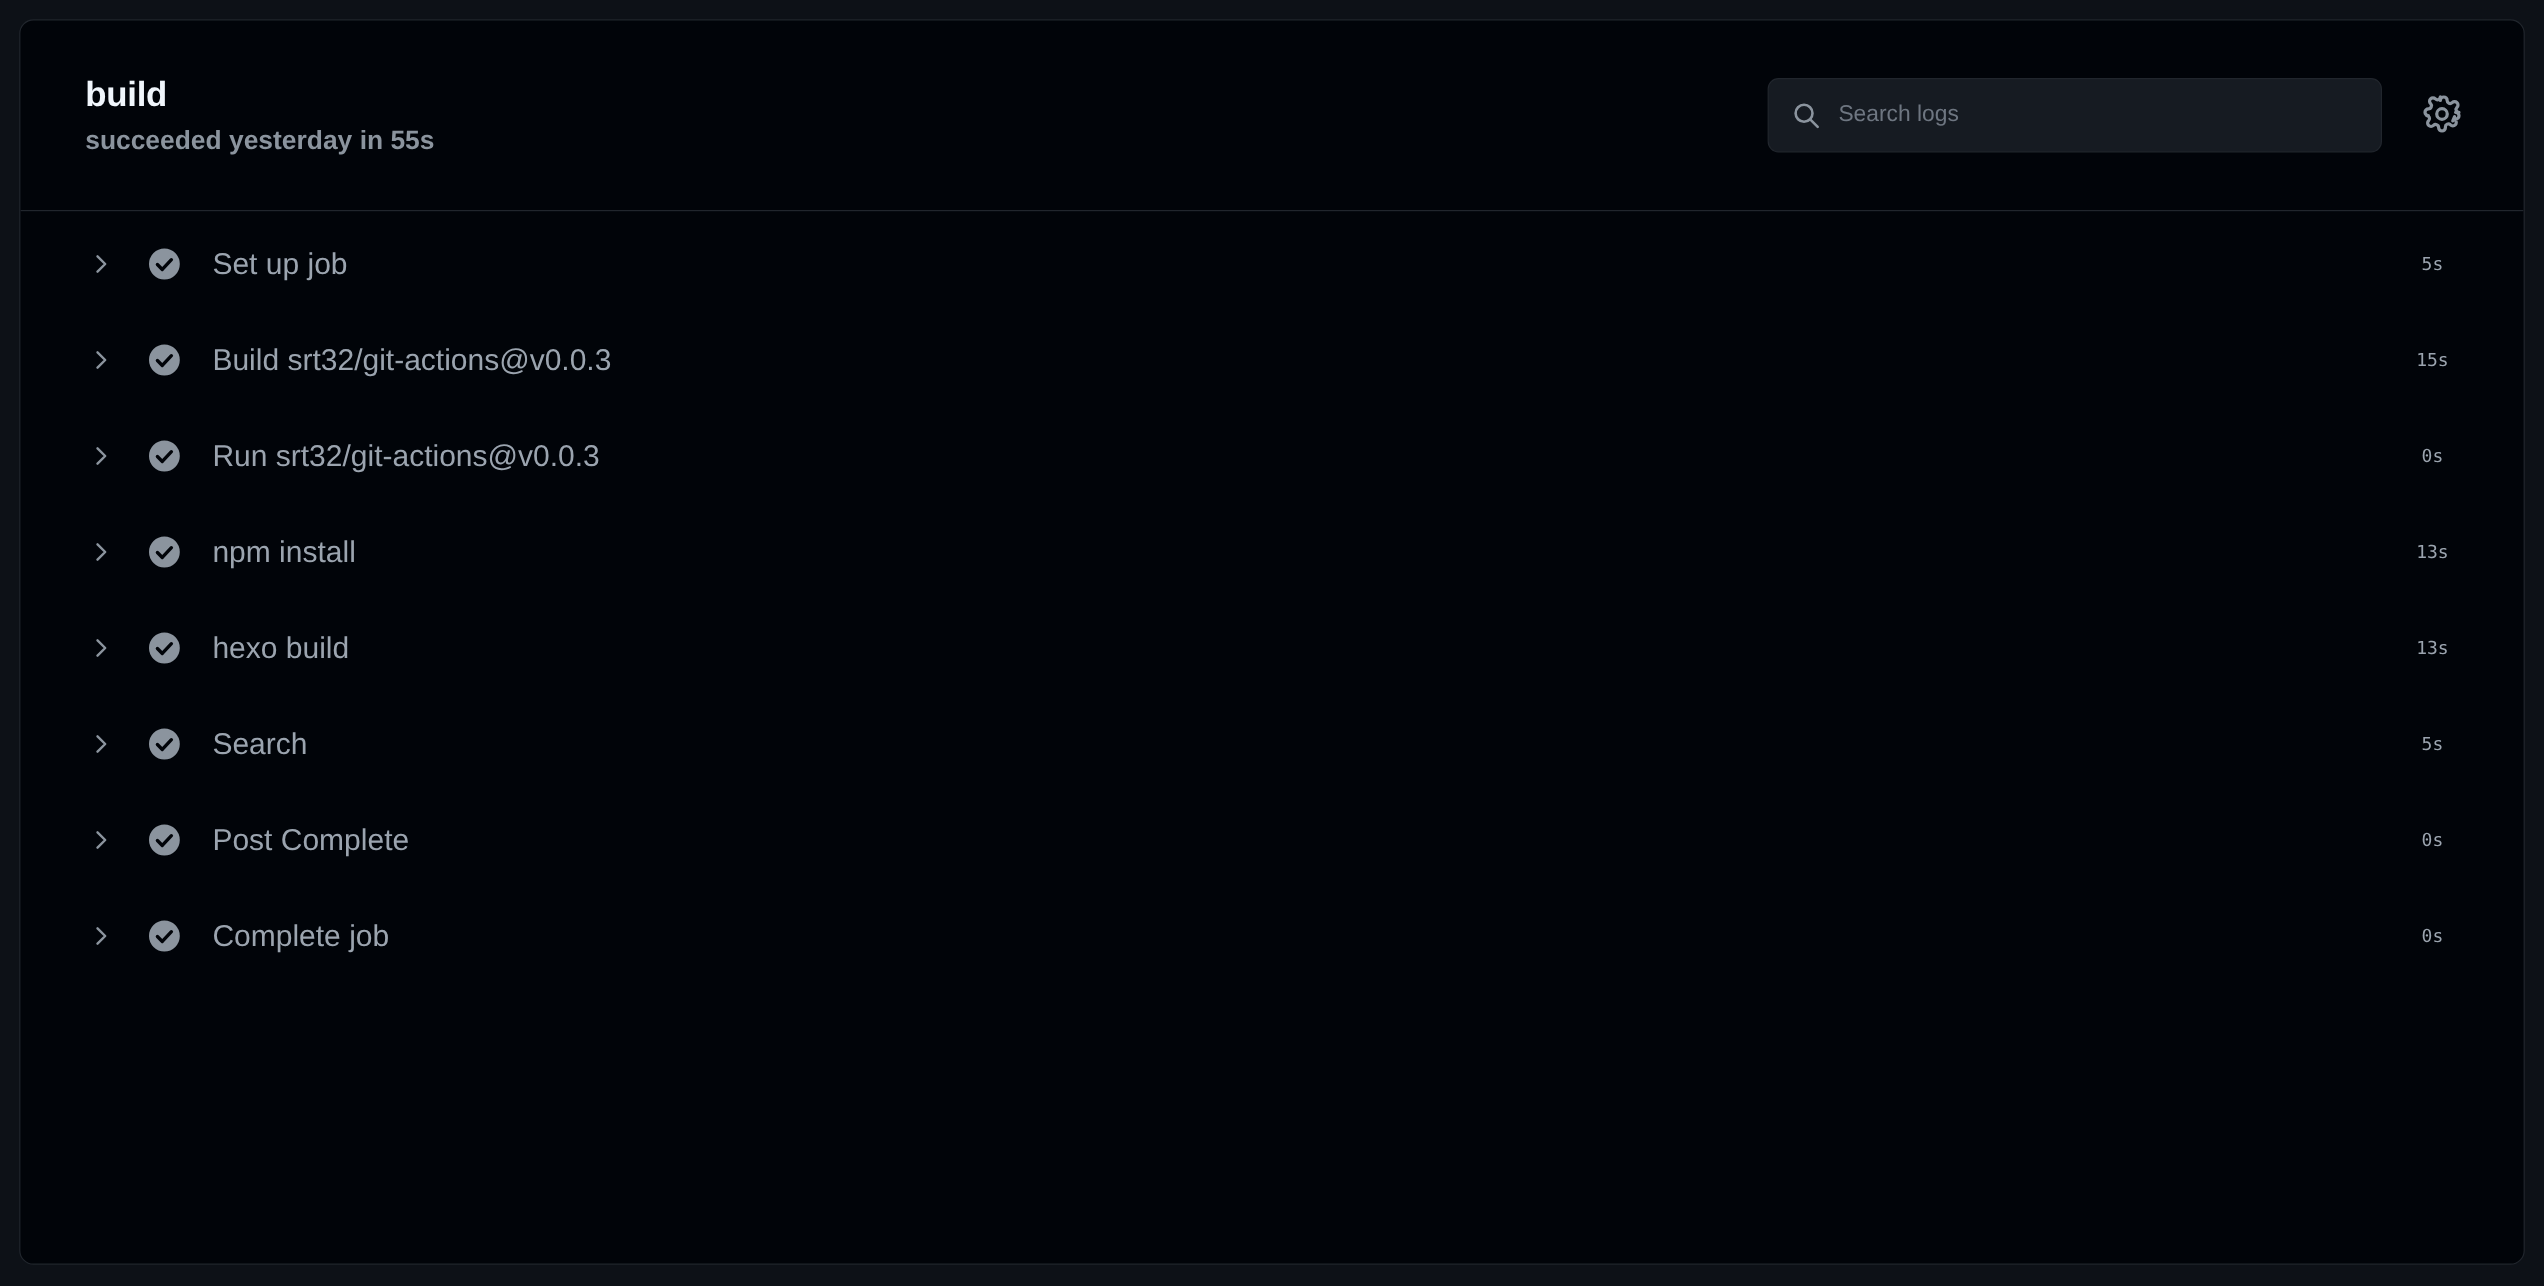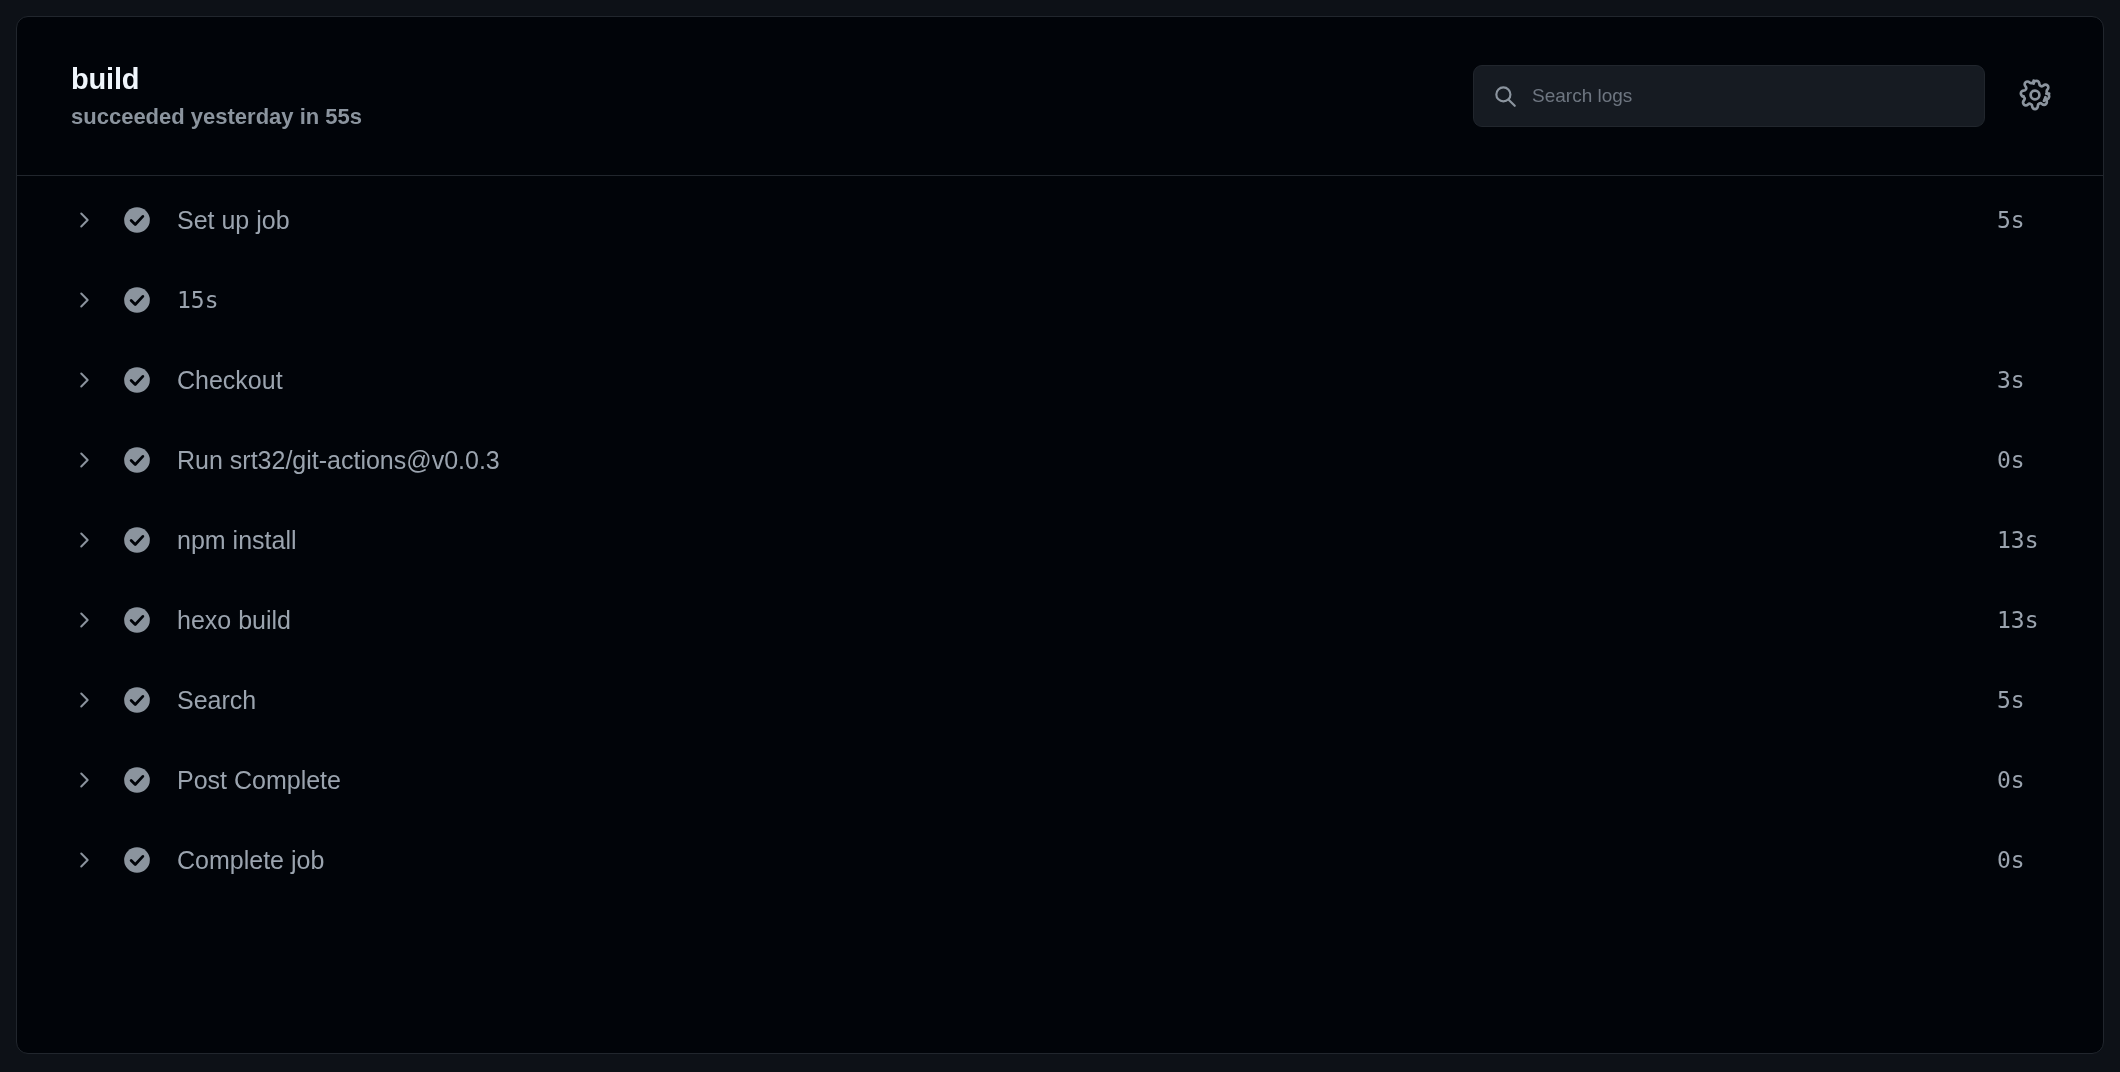--- a/index.html
+++ b/index.html
@@ -145,23 +145,23 @@
     color: #9ba4af;
     line-height: 1.2;
     white-space: nowrap;
     overflow: hidden;
     text-overflow: ellipsis;
   }
 
   .step-duration {
     flex: 0 0 auto;
     font-family: "DejaVu Sans Mono", monospace;
-    font-size: 23px;
+    font-size: 15px;
     color: #9ba4af;
-    text-align: left;
+    text-align: center;
     min-width: 60px;
   }
 </style>
 </head>
 <body>
 
 <div id="app">
   <div class="log-card">
 
     <div class="card-header">
@@ -218,38 +218,24 @@
           <svg width="22" height="22" viewBox="0 0 24 24" fill="none" stroke="#8b949e" stroke-width="2.2" stroke-linecap="round" stroke-linejoin="round">
               <polyline points="9 5 16 12 9 19"></polyline>
             </svg>
         </span>
         <span class="status-icon">
           <svg width="28" height="28" viewBox="0 0 24 24">
               <circle cx="12" cy="12" r="11" fill="#8b949e"></circle>
               <polyline points="7 12.4 10.5 15.9 17 8.9" fill="none" stroke="#010409" stroke-width="2.4" stroke-linecap="round" stroke-linejoin="round"></polyline>
             </svg>
         </span>
+        <span class="step-label">Build srt32/git-actions@v0.0.3</span>
         <span class="step-duration">15s</span>
       </div>
 
-      <div class="step-row">
-        <span class="chevron">
-          <svg width="22" height="22" viewBox="0 0 24 24" fill="none" stroke="#8b949e" stroke-width="2.2" stroke-linecap="round" stroke-linejoin="round">
-              <polyline points="9 5 16 12 9 19"></polyline>
-            </svg>
-        </span>
-        <span class="status-icon">
-          <svg width="28" height="28" viewBox="0 0 24 24">
-              <circle cx="12" cy="12" r="11" fill="#8b949e"></circle>
-              <polyline points="7 12.4 10.5 15.9 17 8.9" fill="none" stroke="#010409" stroke-width="2.4" stroke-linecap="round" stroke-linejoin="round"></polyline>
-            </svg>
-        </span>
-        <span class="step-label">Checkout</span>
-        <span class="step-duration">3s</span>
-      </div>
 
       <div class="step-row">
         <span class="chevron">
           <svg width="22" height="22" viewBox="0 0 24 24" fill="none" stroke="#8b949e" stroke-width="2.2" stroke-linecap="round" stroke-linejoin="round">
               <polyline points="9 5 16 12 9 19"></polyline>
             </svg>
         </span>
         <span class="status-icon">
           <svg width="28" height="28" viewBox="0 0 24 24">
               <circle cx="12" cy="12" r="11" fill="#8b949e"></circle>

